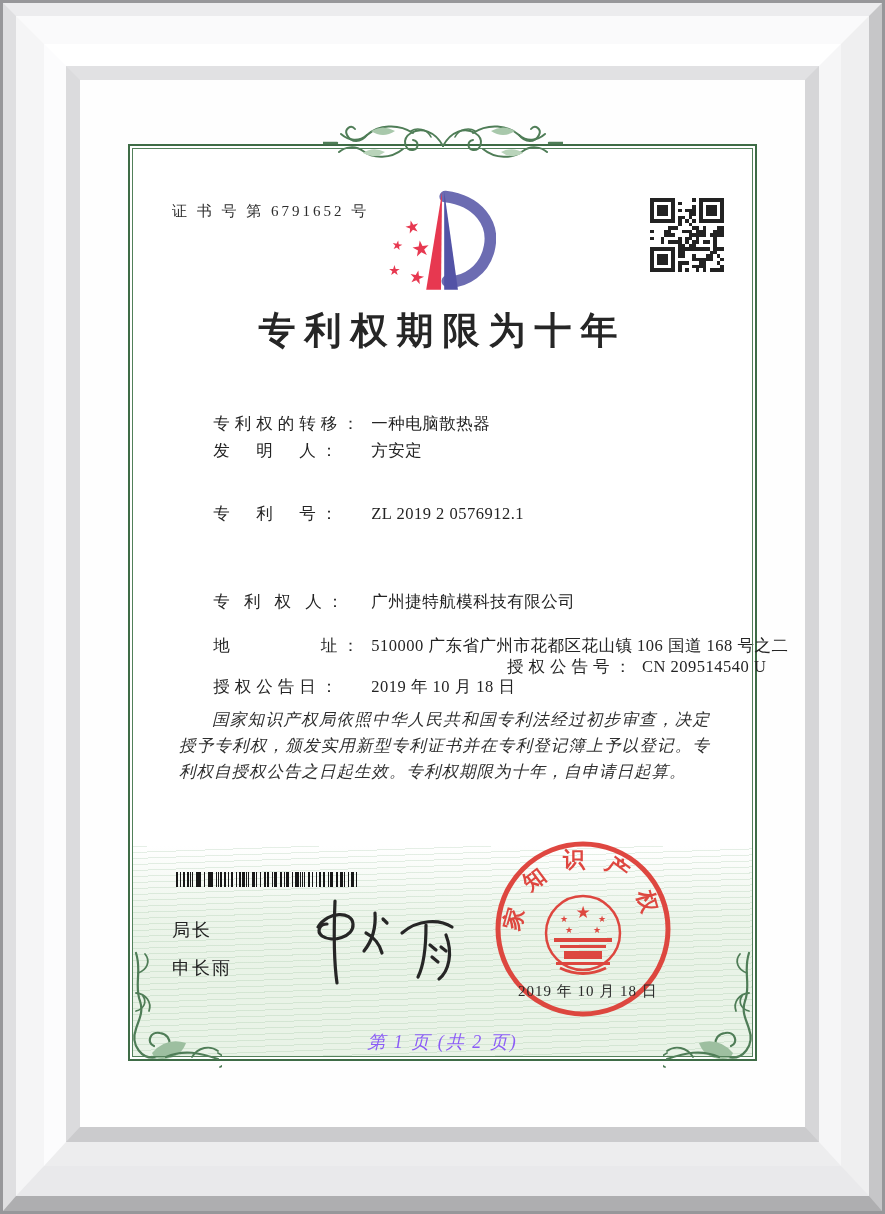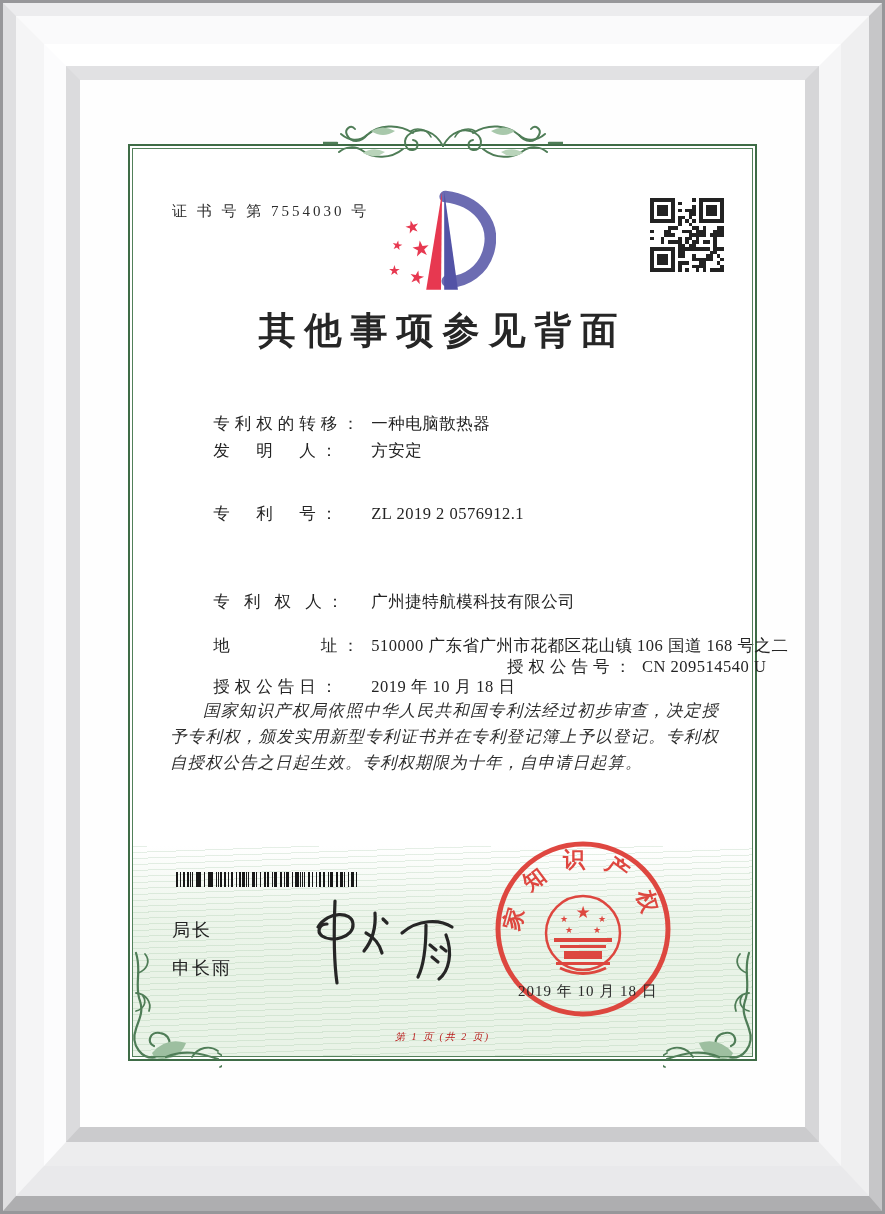--- a/index.html
+++ b/index.html
@@ -28,34 +28,34 @@
     letter-spacing:9px;color:#262626;z-index:2;}
   
   .field-row{position:absolute;left:42px;right:20px;height:24px;font-size:16.5px;color:#242424;z-index:2;white-space:pre;}
   .field-label{display:inline-block;width:158px;letter-spacing:5px;white-space:pre;}
   .field-value{letter-spacing:.5px;font-family:Liberation Serif, serif;}
   .grant-no-pair{position:absolute;left:335px;top:0;white-space:pre;}
   .grant-no-pair .field-label{width:auto;margin-right:6px;}
   
   .body-text{position:absolute;left:36px;right:32px;top:548px;z-index:2;font-size:16.5px;line-height:26px;
     color:#2e2e2e;font-style:italic;letter-spacing:1px;text-align:justify;}
-  .body-text p{margin:4px;text-indent:2em;}
+  .body-text p{margin:13px;text-indent:2em;}
   
   .barcode{position:absolute;left:46px;top:726px;width:181px;height:15px;z-index:2;
     background-image:repeating-linear-gradient(90deg,#181818 0 1.5px,transparent 1.5px 4px),
       repeating-linear-gradient(90deg,#181818 0 1px,transparent 1px 7px),
       repeating-linear-gradient(90deg,#181818 0 2px,transparent 2px 11px);}
   .director{position:absolute;left:42px;z-index:2;font-size:18px;letter-spacing:2px;color:#222;}
   .director-title{top:772px;}
   .director-name{top:810px;}
   .signature{position:absolute;left:150px;top:745px;width:190px;height:100px;z-index:3;}
   .seal{position:absolute;left:362px;top:692px;width:182px;height:182px;z-index:2;opacity:.93;}
   .seal-date{position:absolute;left:388px;top:836px;z-index:3;font-size:15px;letter-spacing:1px;color:#2a2a2a;white-space:pre;}
   .page-info{position:absolute;left:0;right:0;top:884px;text-align:center;z-index:2;
-    font-size:10px;font-style:italic;letter-spacing:2px;color:#b91c1c;}
+    font-size:18px;font-style:italic;letter-spacing:2px;color:#8b5cf6;}
   .back-note{position:absolute;left:0;right:0;top:1002px;text-align:center;font-size:16px;
     font-style:italic;letter-spacing:3px;color:#333;}
   
   .orn-top{position:absolute;left:50%;top:-29px;transform:translateX(-50%);z-index:4;}
   .orn-bl{position:absolute;left:-8px;bottom:-10px;z-index:4;}
   .orn-br{position:absolute;right:-8px;bottom:-10px;z-index:4;transform:scaleX(-1);}
   svg text.star{font-family:"DejaVu Sans",sans-serif;}
 </style>
 </head>
 <body>
@@ -107,21 +107,21 @@
             <path d="M14,44 c10,1 16,9 13,18" stroke-width="1.8"></path>
             <path d="M14,62 c8,-2 11,-9 7,-15" stroke-width="1.8"></path>
             <path d="M14,80 C8,96 20,112 36,108 C50,104 52,86 38,84 C28,82 24,94 32,97"></path>
             <path d="M30,104 q14,-16 34,-10 q-6,16 -24,16 q-8,0 -10,-6 Z" fill="#9dbfa0" stroke="none"></path>
             <path d="M44,108 C62,100 78,104 96,110"></path>
             <path d="M70,108 c6,-10 18,-12 26,-6" stroke-width="1.8"></path>
             <path d="M96,104 c8,4 8,12 2,14" stroke-width="1.8"></path>
           </g>
         </svg>
 
-        <div class="cert-no">证 书 号 第 7554030 号</div>
+        <div class="cert-no">证 书 号 第 6791652 号</div>
 
         <svg class="logo" viewBox="0 0 104 104">
           <path d="M56,10 C88,14 102,36 98,57 C94,80 74,92 58,90" fill="none" stroke="#6c6cb2" stroke-width="11" stroke-linecap="round"></path>
           <polygon points="53,6 38,98 52,98" fill="#e73850"></polygon>
           <polygon points="55,5 55,98 68,98" fill="#5353a6"></polygon>
           <text class="star" x="26" y="44" font-size="16" fill="#e73850" text-anchor="middle" transform="rotate(-14 26 44)">★</text>
           <text class="star" x="10" y="60" font-size="12" fill="#e73850" text-anchor="middle" transform="rotate(10 10 60)">★</text>
           <text class="star" x="34" y="66" font-size="20" fill="#e73850" text-anchor="middle" transform="rotate(-8 34 66)">★</text>
           <text class="star" x="8" y="84" font-size="13" fill="#e73850" text-anchor="middle">★</text>
           <text class="star" x="28" y="92" font-size="17" fill="#e73850" text-anchor="middle" transform="rotate(12 28 92)">★</text>
@@ -343,21 +343,21 @@
                   <rect x="8" y="20" width="1" height="1" fill="#222"></rect>
                   <rect x="10" y="20" width="1" height="1" fill="#222"></rect>
                   <rect x="13" y="20" width="1" height="1" fill="#222"></rect>
                   <rect x="15" y="20" width="1" height="1" fill="#222"></rect>
                   <rect x="17" y="20" width="1" height="1" fill="#222"></rect>
                   <rect x="18" y="20" width="1" height="1" fill="#222"></rect>
                   <rect x="19" y="20" width="1" height="1" fill="#222"></rect>
                   <rect x="20" y="20" width="1" height="1" fill="#222"></rect>
                 </svg>
 
-        <div class="title">其他事项参见背面</div>
+        <div class="title">专利权期限为十年</div>
 
         <div class="field-row" style="top:247px">
           <span class="field-label">专利权的转移：</span><span class="field-value">一种电脑散热器</span>
         </div>
         <div class="field-row" style="top:274px">
           <span class="field-label">发　明　人：</span><span class="field-value">方安定</span>
         </div>
         <div class="field-row" style="top:337px">
           <span class="field-label">专　利　号：</span><span class="field-value">ZL 2019 2 0576912.1</span>
         </div>

